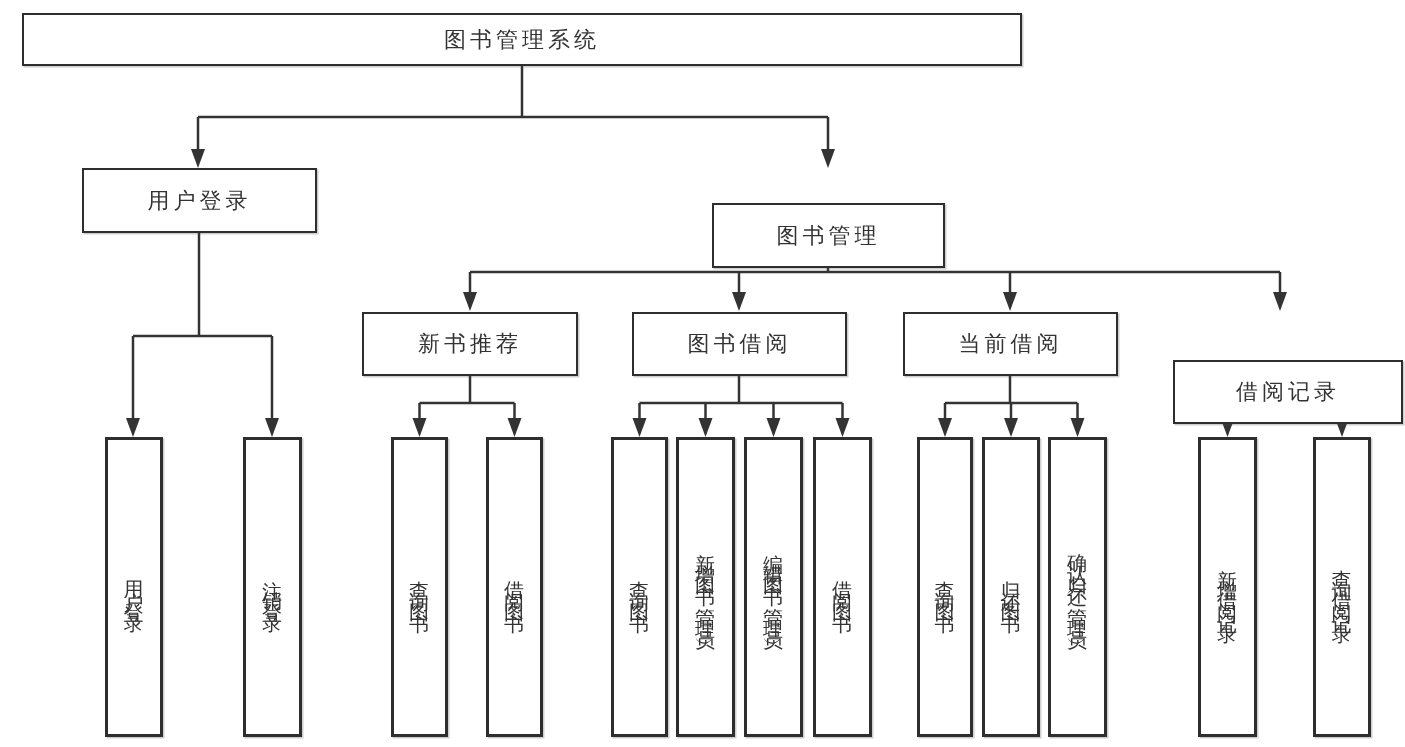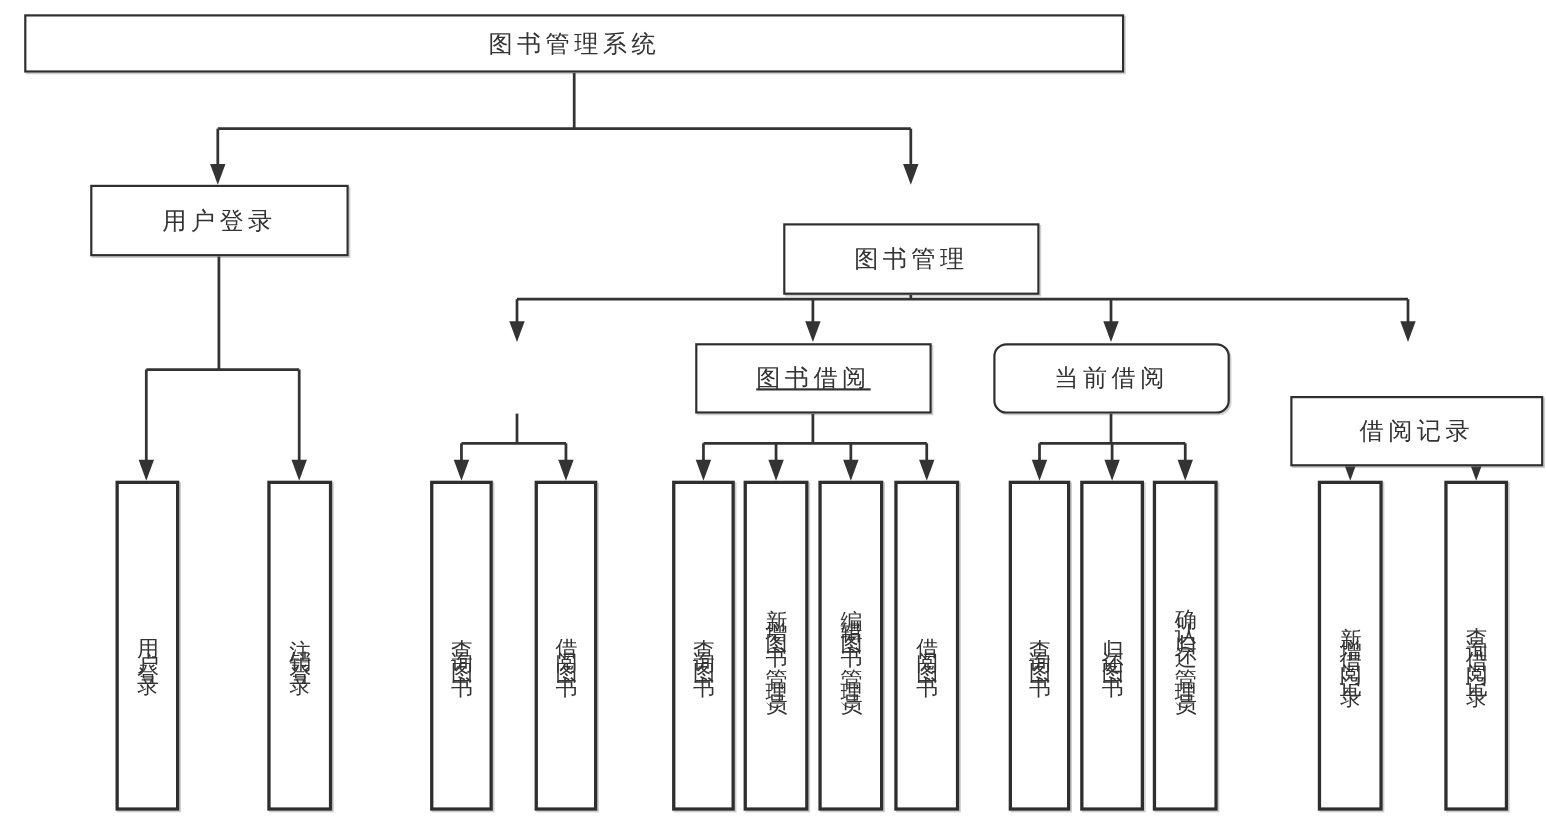--- a/index.html
+++ b/index.html
@@ -128,24 +128,27 @@
     <span>图书管理系统</span>
   </div>
 
   <div class="box" style="left:82px;top:168px;width:235px;height:65px;">
     <span>用户登录</span>
   </div>
   <div class="box" style="left:712px;top:168px;width:233px;height:65px;margin-top:35px;">
     <span>图书管理</span>
   </div>
 
-  <div class="box" style="left:632px;top:312px;width:215px;height:64px;text-decoration:underline;">
+  <div class="box" style="left:362px;top:312px;width:216px;height:64px;">
+    <span>新书推荐</span>
+  </div>
+  <div class="box" style="left:632px;top:312px;width:215px;height:64px;">
     <span>图书借阅</span>
   </div>
-  <div class="box" style="left:903px;top:312px;width:215px;height:64px;border-radius:12px;">
+  <div class="box" style="left:903px;top:312px;width:215px;height:64px;">
     <span>当前借阅</span>
   </div>
   <div class="box" style="left:1173px;top:312px;width:230px;height:64px;margin-top:48px;">
     <span>借阅记录</span>
   </div>
 
   <div class="vbox" style="left:105px;top:437px;width:58px;height:300px;">
     <span>用户登录</span>
   </div>
   <div class="vbox" style="left:243px;top:437px;width:59px;height:300px;">

